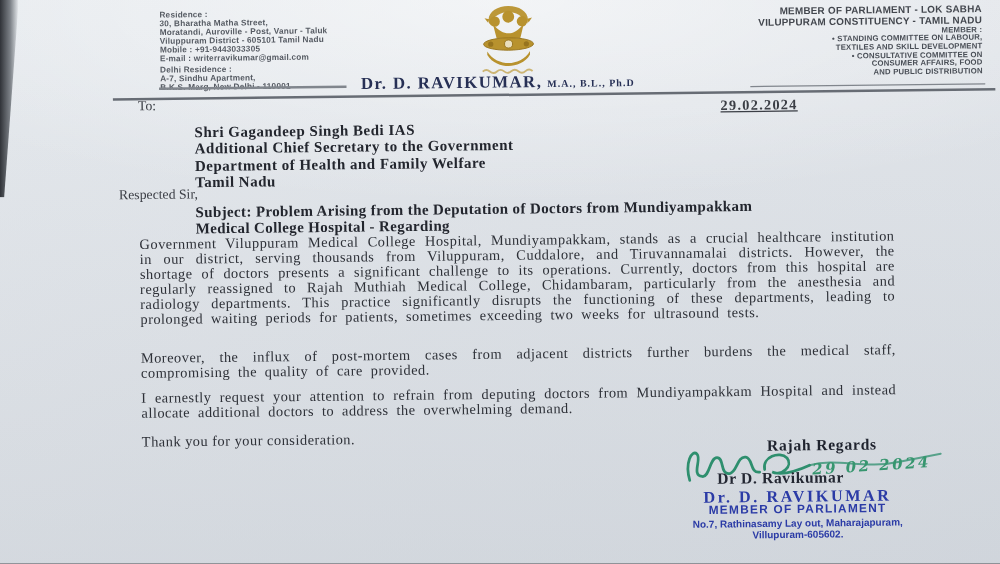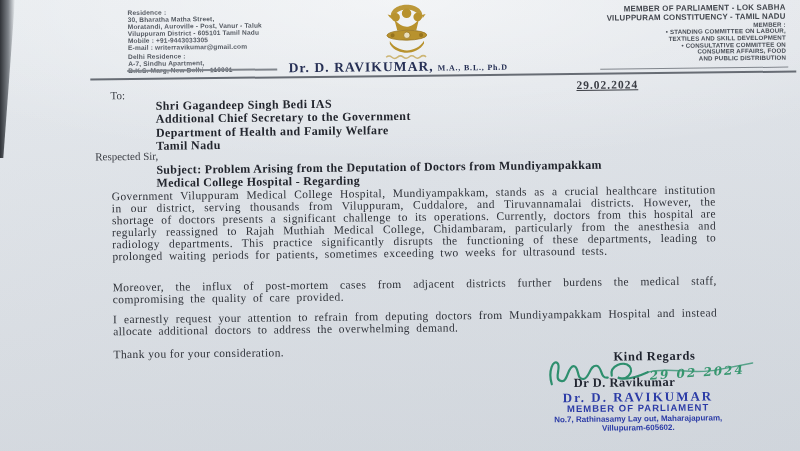--- a/index.html
+++ b/index.html
@@ -32,21 +32,21 @@
   .emblem{position:absolute;left:371px;top:3px;width:76px;height:57px;}
 
   .name-line{position:absolute;left:0;right:0;top:57px;text-align:center;color:#273055;white-space:nowrap;}
   .name-main{font:700 13.5px "Liberation Serif",serif;letter-spacing:1.1px;}
   .name-deg{font:700 8px "Liberation Serif",serif;letter-spacing:.8px;}
   .head-rule{position:absolute;left:92px;top:75px;width:706px;height:2px;background:#676c74;}
 
   
   .date{position:absolute;left:578px;top:81px;font:700 11.5px "Liberation Serif",serif;
         color:#3b3e45;letter-spacing:1px;text-decoration:underline;}
-  .to-label{position:absolute;left:112px;top:86px;font:400 11px "Liberation Serif",serif;color:#3b3e45;}
+  .to-label{position:absolute;left:112px;top:76px;font:400 11px "Liberation Serif",serif;color:#3b3e45;}
   .addressee{position:absolute;left:157px;top:97px;font:700 12px/13.4px "Liberation Serif",serif;
         color:#23262e;letter-spacing:.4px;}
   .addr-line{display:block;}
   .salutation{position:absolute;left:96px;top:147px;font:400 11px "Liberation Serif",serif;color:#3b3e45;}
   .subject{position:absolute;left:157px;top:161px;width:478px;
         font:700 12px/12.6px "Liberation Serif",serif;color:#23262e;letter-spacing:.3px;}
   .para{position:absolute;left:112px;width:604px;text-align:justify;
         font:400 11.5px/11.9px "Liberation Serif",serif;color:#2e3138;
         letter-spacing:.4px;word-spacing:3px;}
   .p1{top:188px;} .p2{top:279px;} .p3{top:311px;}
@@ -137,21 +137,21 @@
     </div>
 
     <div class="salutation">Respected Sir,</div>
     <div class="subject">Subject: Problem Arising from the Deputation of Doctors from Mundiyampakkam Medical College Hospital - Regarding</div>
 
     <div class="para p1">Government Viluppuram Medical College Hospital, Mundiyampakkam, stands as a crucial healthcare institution in our district, serving thousands from Viluppuram, Cuddalore, and Tiruvannamalai districts. However, the shortage of doctors presents a significant challenge to its operations. Currently, doctors from this hospital are regularly reassigned to Rajah Muthiah Medical College, Chidambaram, particularly from the anesthesia and radiology departments. This practice significantly disrupts the functioning of these departments, leading to prolonged waiting periods for patients, sometimes exceeding two weeks for ultrasound tests.</div>
     <div class="para p2">Moreover, the influx of post-mortem cases from adjacent districts further burdens the medical staff, compromising the quality of care provided.</div>
     <div class="para p3">I earnestly request your attention to refrain from deputing doctors from Mundiyampakkam Hospital and instead allocate additional doctors to address the overwhelming demand.</div>
     <div class="thanks">Thank you for your consideration.</div>
 
-    <div class="closing">Kind Regards</div>
+    <div class="closing">Rajah Regards</div>
 
     <svg class="sig-svg" viewBox="0 0 252 38">
       <g stroke="#2e8f6e" fill="none" stroke-linecap="round">
         <path stroke-width="2.2" d="M12,30 C8,16 14,5 18,9 C22,13 13,26 22,27 C28,28 28,12 34,12 C40,12 36,26 44,25 C50,24 50,11 57,12 C63,13 60,25 68,24"></path>
         <path stroke-width="2.2" d="M72,22 C70,12 84,7 90,13 C95,19 86,28 78,24 C86,27 99,23 108,19"></path>
         <path stroke-width="1.5" opacity="0.75" d="M108,19 C130,13 152,23 180,17 L213,11"></path>
       </g>
     </svg>
     <div class="sig-date">29 02 2024</div>
     <div class="signed-name">Dr D. Ravikumar</div>

